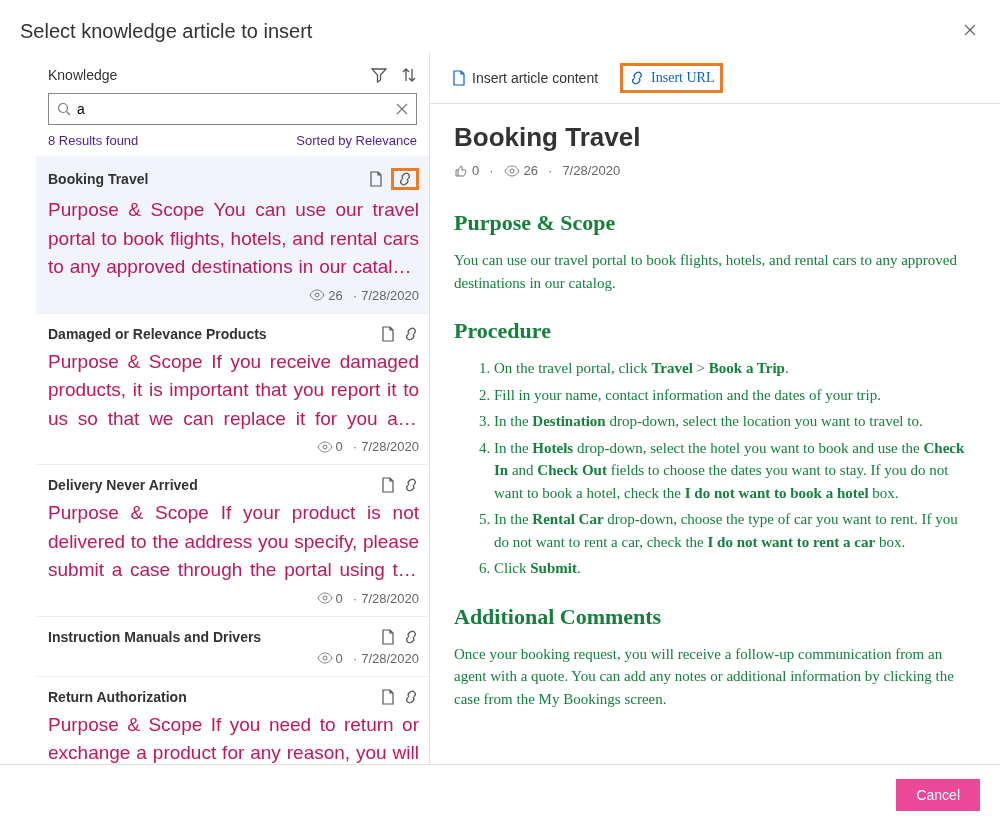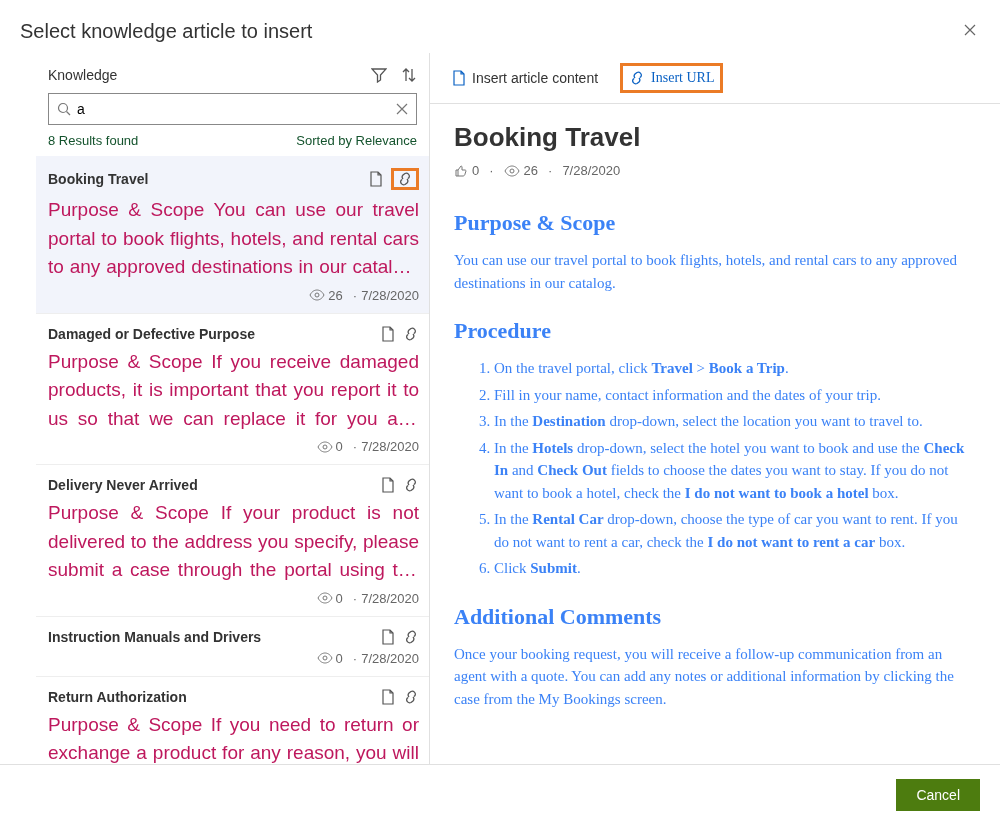--- a/index.html
+++ b/index.html
@@ -85,21 +85,21 @@
     color: #666;
     cursor: pointer;
     display: flex;
     align-items: center;
   }
   .results-status {
     display: flex;
     justify-content: space-between;
     padding: 8px 12px 8px 28px;
     font-size: 13px;
-    color: #14532d;
+    color: #4c1d95;
   }
   .results-list {
     flex: 1;
     overflow-y: scroll;
     padding-left: 16px;
   }
   .result-card {
     padding: 12px 10px 10px 12px;
     border-bottom: 1px solid #eee;
     position: relative;
@@ -228,21 +228,21 @@
     margin-bottom: 28px;
   }
   .meta-item {
     display: inline-flex;
     align-items: center;
     gap: 4px;
   }
   .article-body {
     font-family: Georgia, "Times New Roman", serif;
     font-size: 15px;
-    color: #3b82f6;
+    color: #15803d;
     line-height: 1.5;
   }
   .article-body h2 {
     font-size: 22px;
     font-weight: 700;
     margin: 20px 0 10px 0;
   }
   .article-body p {
     margin-bottom: 14px;
   }
@@ -252,21 +252,21 @@
   .article-body ol li {
     margin-bottom: 4px;
   }
   .dialog-footer {
     border-top: 1px solid #e0e0e0;
     padding: 14px 20px;
     display: flex;
     justify-content: flex-end;
   }
   .btn-cancel {
-    background: #4d7c0f;
+    background: #ec4899;
     color: #fff;
     border: none;
     padding: 8px 20px;
     font-size: 14px;
     cursor: pointer;
   }
   svg { display: block; }
 </style>
 </head>
 <body>
@@ -341,21 +341,21 @@
           <div class="result-meta">
             <span class="eye"><svg width="16" height="12" viewBox="0 0 16 12">
                 <path d="M1 6 c2 -4 5 -5 7 -5 s5 1 7 5 c-2 4 -5 5 -7 5 s-5 -1 -7 -5 z" fill="none" stroke="#777" stroke-width="1"></path>
                 <circle cx="8" cy="6" r="2" fill="none" stroke="#777" stroke-width="1"></circle>
               </svg> 26</span>
             <span class="dot-sep">7/28/2020</span>
           </div>
         </div>
         <div class="result-card">
           <div class="result-title-row">
-            <div class="result-title">Damaged or Defective Purpose</div>
+            <div class="result-title">Damaged or Relevance Products</div>
             <div class="result-actions">
               <span class="action-icon">
                 <svg width="14" height="16" viewBox="0 0 14 16">
                   <path d="M2 1 h7 l3 3 v11 h-10 z M9 1 v3 h3" fill="none" stroke="#555" stroke-width="1.2"></path>
                 </svg>
               </span>
               <span class="action-icon">
                 <svg width="16" height="14" viewBox="0 0 16 14">
                   <path d="M6 7 a3 3 0 0 1 0 -4 l2 -1.5 a3 3 0 0 1 4 4 l-1 1 M10 7 a3 3 0 0 1 0 4 l-2 1.5 a3 3 0 0 1 -4 -4 l1 -1" fill="none" stroke="#555" stroke-width="1.3"></path>
                 </svg>

